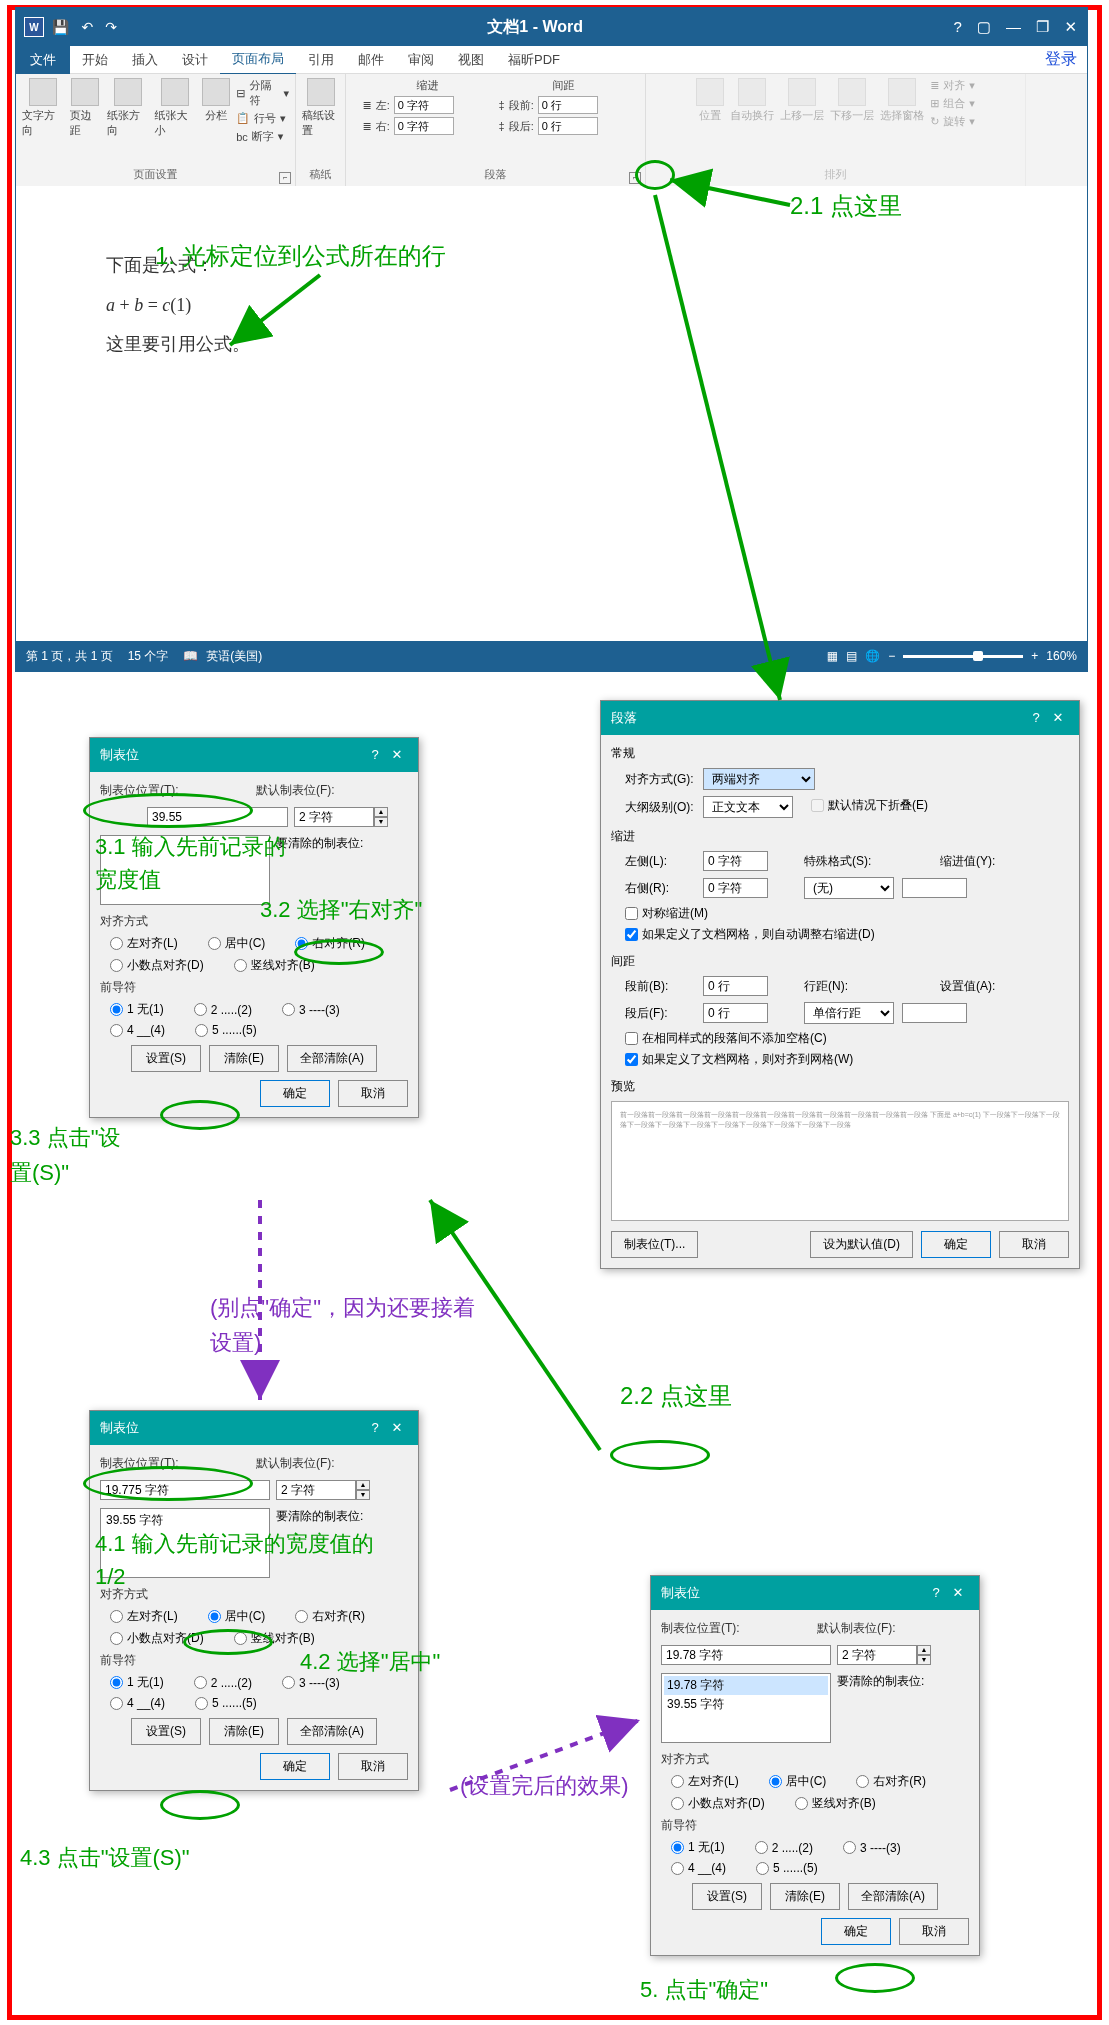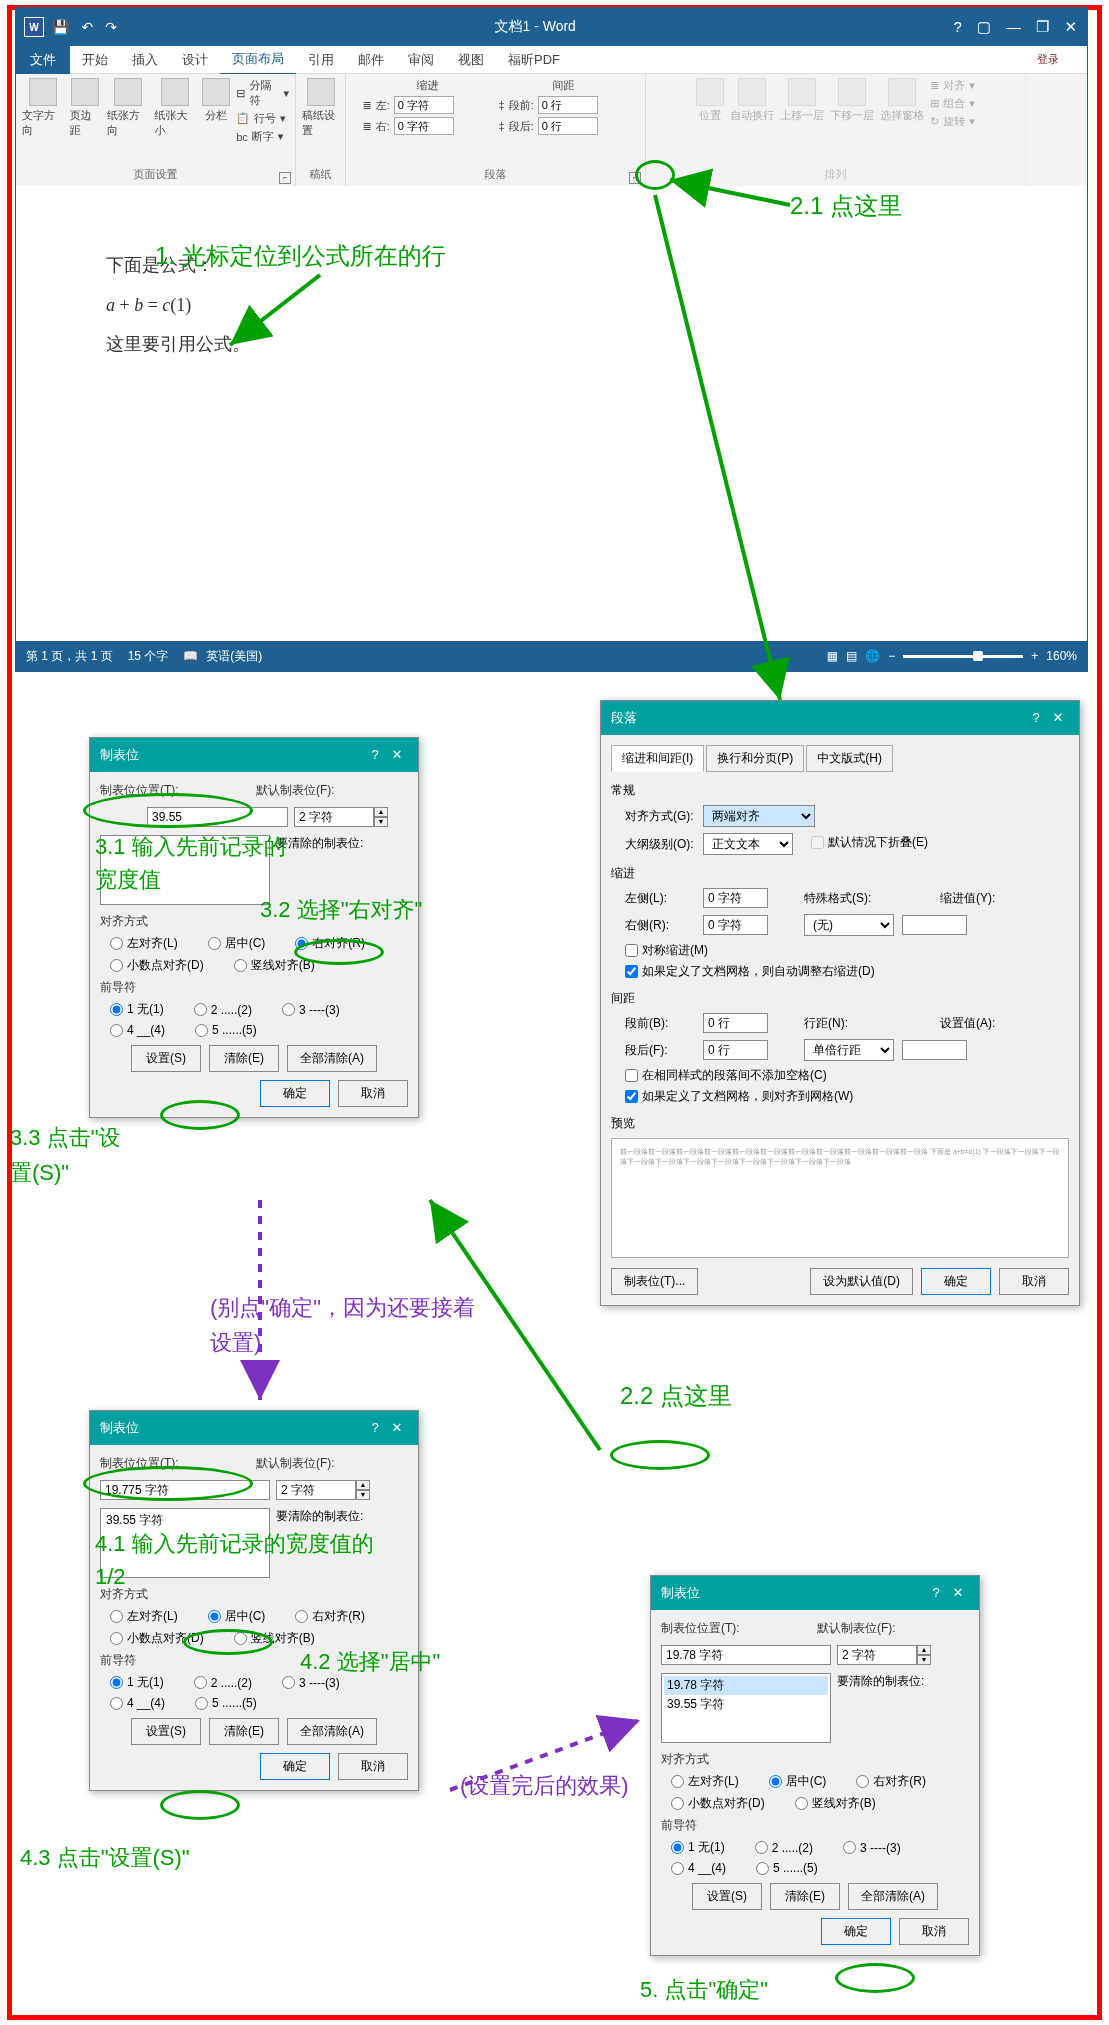--- a/index.html
+++ b/index.html
@@ -2,21 +2,21 @@
 <html><head>
 <meta charset="utf-8">
 <style>
 * { box-sizing: border-box; margin: 0; padding: 0; }
 body { font-family: "Microsoft YaHei", sans-serif; background: #fff; width: 1109px; height: 2025px; position: relative; }
 .frame { border: 5px solid red; width: 1095px; height: 2015px; position: absolute; top: 5px; left: 7px; }
 .word-window { position: absolute; top: 7px; left: 15px; width: 1073px; height: 665px; background: #fff; border: 1px solid #1e6091; }
 .titlebar { background: #1e6091; height: 38px; display: flex; align-items: center; color: white; font-size: 13px; }
 .word-icon { width: 20px; height: 20px; background: #2b579a; margin: 0 8px; display: flex; align-items: center; justify-content: center; color: #fff; font-size: 10px; font-weight: bold; border: 1px solid #fff; }
 .qat { display: flex; gap: 12px; font-size: 14px; }
-.title-center { flex: 1; text-align: center; font-size: 14px; }
+.title-center { flex: 1; text-align: center; font-size: 16px; font-weight: bold; }
 .title-right { display: flex; gap: 15px; padding-right: 10px; font-size: 15px; }
 .menubar { background: #fff; height: 28px; display: flex; align-items: center; font-size: 13px; border-bottom: 1px solid #ddd; }
 .menu-file { background: #1e6091; color: #fff; padding: 5px 14px; }
 .menu-item { padding: 5px 12px; color: #444; }
 .menu-item.active { color: #1e6091; border-bottom: 2px solid #1e6091; }
 .ribbon { background: #f3f3f3; height: 112px; display: flex; position: relative; }
 .ribbon-group { border-right: 1px solid #ddd; display: flex; flex-direction: column; align-items: center; padding: 4px 6px; font-size: 11px; color: #666; }
 .ribbon-group-label { margin-top: auto; padding-top: 3px; }
 .rg-icons { display: flex; gap: 6px; align-items: flex-start; flex: 1; }
 .rg-btn { display: flex; flex-direction: column; align-items: center; gap: 2px; font-size: 11px; color: #444; }
@@ -98,21 +98,21 @@
     <div class="menu-file">文件</div>
     <div class="menu-item">开始</div>
     <div class="menu-item">插入</div>
     <div class="menu-item">设计</div>
     <div class="menu-item active">页面布局</div>
     <div class="menu-item">引用</div>
     <div class="menu-item">邮件</div>
     <div class="menu-item">审阅</div>
     <div class="menu-item">视图</div>
     <div class="menu-item">福昕PDF</div>
-    <div style="position:absolute;right:28px;color:#7f1d1d;font-size:11px;">登录</div>
+    <div style="position:absolute;right:10px;color:#1d4ed8;font-size:16px;">登录</div>
   </div>
   <div class="ribbon">
     <div class="ribbon-group" style="width:280px;position:relative;">
       <div class="rg-icons">
         <div class="rg-btn">
             <div class="rg-ico"></div>
             <span>文字方向</span>
           </div>
         <div class="rg-btn">
             <div class="rg-ico"></div>
@@ -257,25 +257,20 @@
   </div>
 </div>
 
 <div class="dialog" style="top:700px;left:600px;width:480px;">
   <div class="dlg-title">
     <span class="dlg-title-text">段落</span>
     <span class="dlg-title-btn">?</span>
     <span class="dlg-title-btn">✕</span>
   </div>
   <div class="dlg-body">
-    <div class="para-tabs">
-      <div class="para-tab active">缩进和间距(I)</div>
-      <div class="para-tab">换行和分页(P)</div>
-      <div class="para-tab">中文版式(H)</div>
-    </div>
     <div class="para-section">
       <div class="para-section-title">常规</div>
       <div class="para-field-row">
         <span class="para-field-label">对齐方式(G):</span>
         <select class="dlg-select" style="width:112px;background:#cce5ff;"><option>两端对齐</option></select>
       </div>
       <div class="para-field-row">
         <span class="para-field-label">大纲级别(O):</span>
         <select class="dlg-select" style="width:90px;"><option>正文文本</option></select>
         <label class="checkbox-row" style="padding-left:10px;">

